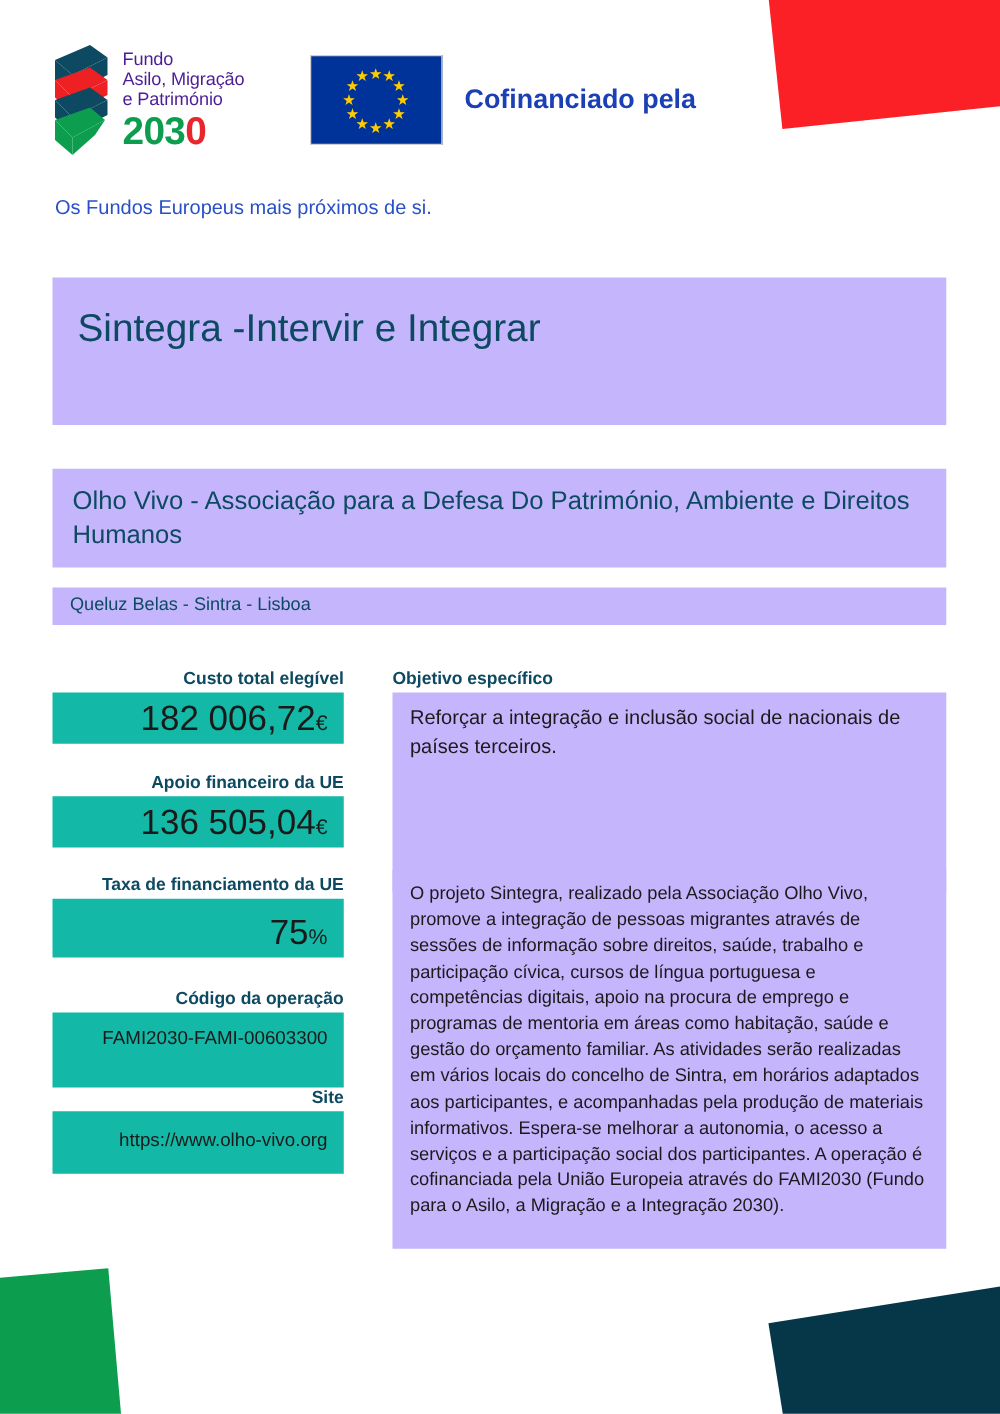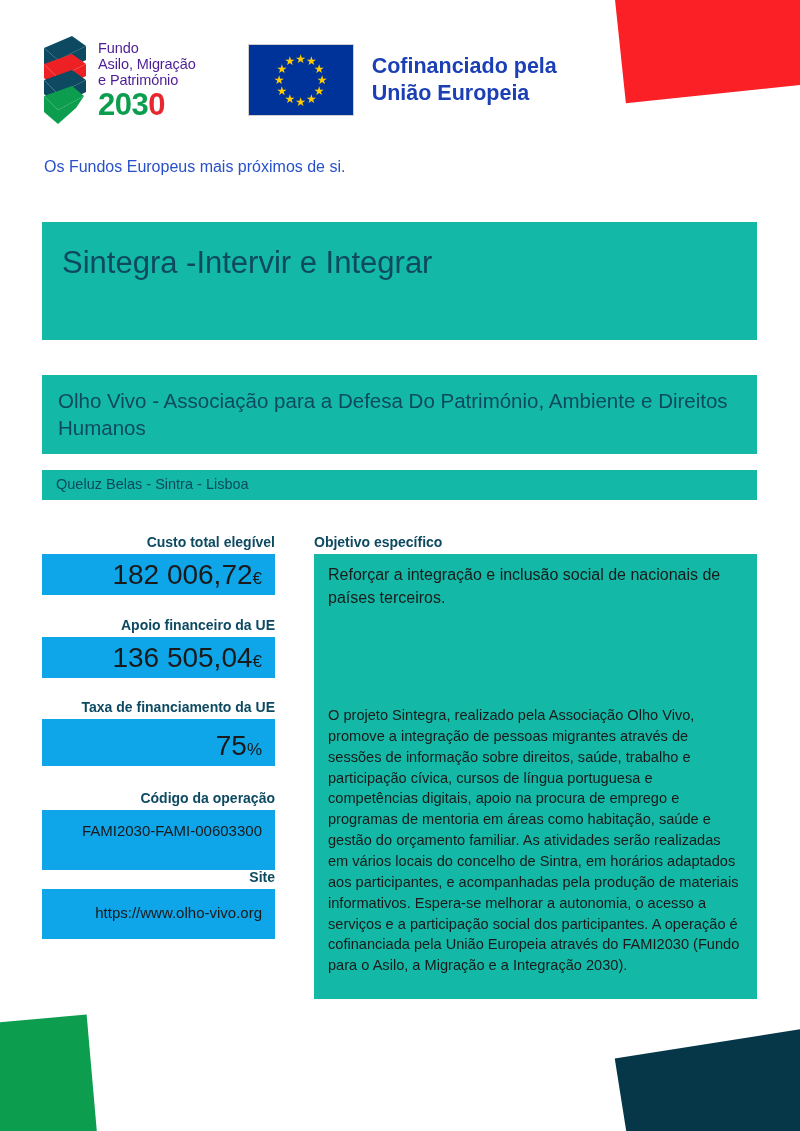--- a/index.html
+++ b/index.html
@@ -123,21 +123,21 @@
   #tagline {
     position: absolute;
     left: 44px;
     top: 158px;
     color: #2850c8;
     font-size: 16px;
   }
 
   
   .box {
-    background: #14b8a6;
+    background: #c4b5fd;
     box-sizing: border-box;
   }
 
   #title-box {
     position: absolute;
     left: 42px;
     top: 222px;
     width: 715px;
     height: 118px;
     padding: 22px 20px 0 20px;
@@ -183,21 +183,21 @@
     left: 42px;
     text-align: right;
     color: #0d4a61;
     font-size: 14px;
     font-weight: 700;
   }
   .val-box {
     position: absolute;
     left: 42px;
     width: 233px;
-    background: #0ea5e9;
+    background: #14b8a6;
     box-sizing: border-box;
     text-align: right;
     padding-right: 13px;
     color: #1a1a1a;
   }
   .big-num {
     font-size: 28px;
     line-height: 1;
   }
   .unit {
@@ -297,21 +297,20 @@
         <span class="eu-star" style="left: 62.75px; top: 53.6195px;">★</span>
         <span class="eu-star" style="left: 52px; top: 56.5px;">★</span>
         <span class="eu-star" style="left: 41.25px; top: 53.6195px;">★</span>
         <span class="eu-star" style="left: 33.3805px; top: 45.75px;">★</span>
         <span class="eu-star" style="left: 30.5px; top: 35px;">★</span>
         <span class="eu-star" style="left: 33.3805px; top: 24.25px;">★</span>
         <span class="eu-star" style="left: 41.25px; top: 16.3805px;">★</span>
       </div>
     <div class="eu-text">
       <div>Cofinanciado pela</div>
-      <div>União Europeia</div>
     </div>
   </div>
 
 </div>
 
 <div id="tagline">Os Fundos Europeus mais próximos de si.</div>
 
 <div class="box" id="title-box">
   <div id="title-text">Sintegra -Intervir e Integrar</div>
 </div>

